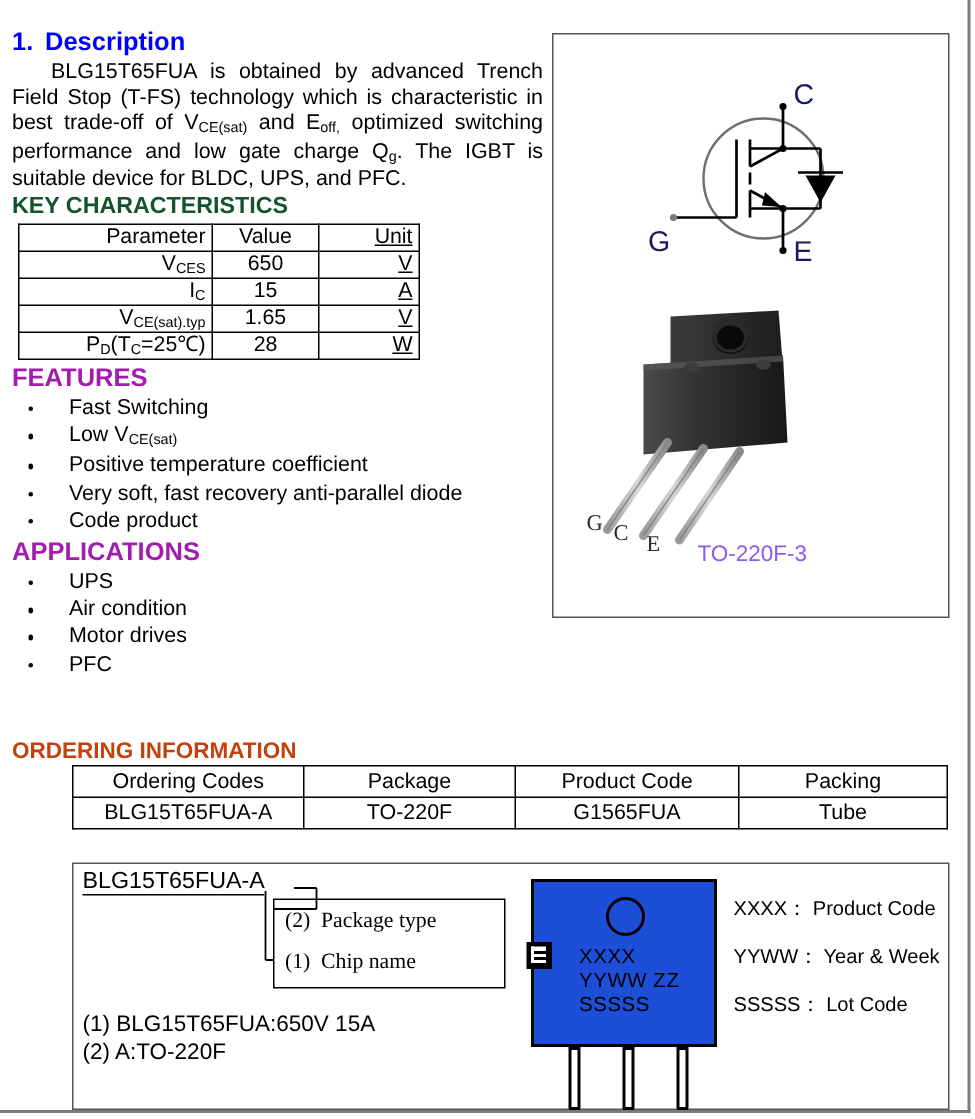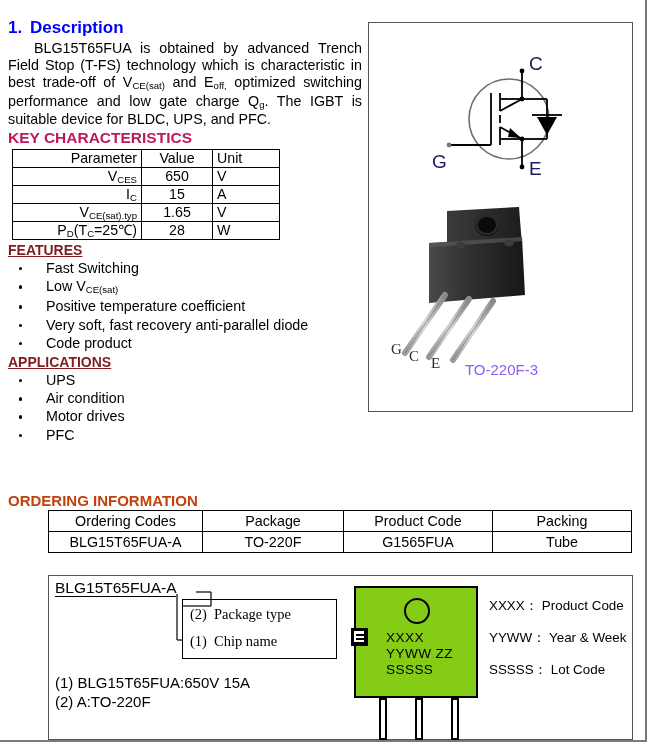--- a/index.html
+++ b/index.html
@@ -13,31 +13,31 @@
   
   .left-col{position:absolute;left:8px;top:18px;width:358px;}
   .sec-title{font-size:17px;font-weight:bold;color:#0000ff;margin:0 0 2px 0;}
   .sec-title .num{display:inline-block;width:22px;}
 
   .desc{font-size:14.3px;line-height:17.2px;text-align:justify;
         text-justify:inter-word;margin:0;padding:0 4px 0 0;}
   .desc .indent{display:inline-block;width:26px;}
   sub{font-size:9.6px;vertical-align:baseline;position:relative;top:2px;}
 
-  .h-key{font-size:15.5px;font-weight:bold;color:#be185d;margin:1px 0 2px 0;}
+  .h-key{font-size:15.5px;font-weight:bold;color:#14532d;margin:1px 0 2px 0;}
 
   
   table.kc{border-collapse:collapse;margin:0 0 1px 4px;}
   table.kc td{border:1.3px solid #000;font-size:14.2px;height:17px;padding:0 4px;
               line-height:15px;white-space:nowrap;}
   table.kc td.p{width:120px;text-align:right;}
   table.kc td.v{width:62px;text-align:center;}
-  table.kc td.u{width:58px;text-align:left;}
-
-  .h-sec{font-size:14px;font-weight:bold;color:#7f1d1d;margin:2px 0 1px 0;text-decoration:underline;}
+  table.kc td.u{width:58px;text-align:right;text-decoration:underline;}
+
+  .h-sec{font-size:17px;font-weight:bold;color:#a21caf;margin:2px 0 1px 0;}
   ul.bul{list-style:none;margin:0;padding:0;}
   ul.bul li{font-size:14.3px;line-height:18.2px;position:relative;padding-left:38px;}
   ul.bul li::before{content:"";position:absolute;left:11px;top:8px;
                     width:3.4px;height:3.4px;background:#000;border-radius:50%;}
 
   
   .right-panel{position:absolute;left:368px;top:22px;width:265px;height:390px;
                border:1.4px solid #555;box-sizing:border-box;background:#fff;}
   .sym-wrap{position:absolute;left:0;top:4px;width:265px;height:175px;}
   .pkg-wrap{position:absolute;left:0;top:180px;width:265px;height:180px;}
@@ -69,21 +69,21 @@
   .mini-box .r1{top:6px;}
   .mini-box .r2{top:33px;}
   .mini-box .r .n{display:inline-block;width:24px;}
 
   .notes{position:absolute;left:6px;top:98px;font-size:15px;line-height:18.5px;
          white-space:nowrap;}
 
   
   .mark-wrap{position:absolute;left:300px;top:6px;width:278px;height:152px;}
   .mk-body{position:absolute;left:5px;top:4px;width:124px;height:112px;
-           border:2px solid #000;box-sizing:border-box;background:#84cc16;}
+           border:2px solid #000;box-sizing:border-box;background:#1d4ed8;}
   .mk-hole{position:absolute;left:48px;top:10px;width:26px;height:26px;
            border:2px solid #000;border-radius:50%;box-sizing:border-box;}
   .mk-logo{position:absolute;left:-5px;top:46px;width:17px;height:18px;background:#000;}
   .mk-logo .bar{position:absolute;background:#fff;left:3px;width:10px;height:2.2px;}
   .mk-logo .b1{top:3.4px;} .mk-logo .b2{top:7.8px;} .mk-logo .b3{top:12.2px;}
   .mk-logo .stem{position:absolute;background:#fff;left:3px;top:3.4px;width:2px;height:11px;}
   .mk-txt{position:absolute;left:30px;top:42px;font-size:13.6px;line-height:16px;
           letter-spacing:0.4px;}
   .mk-lead{position:absolute;width:8px;height:42px;border:2px solid #000;
            box-sizing:border-box;background:#fff;top:116px;}

